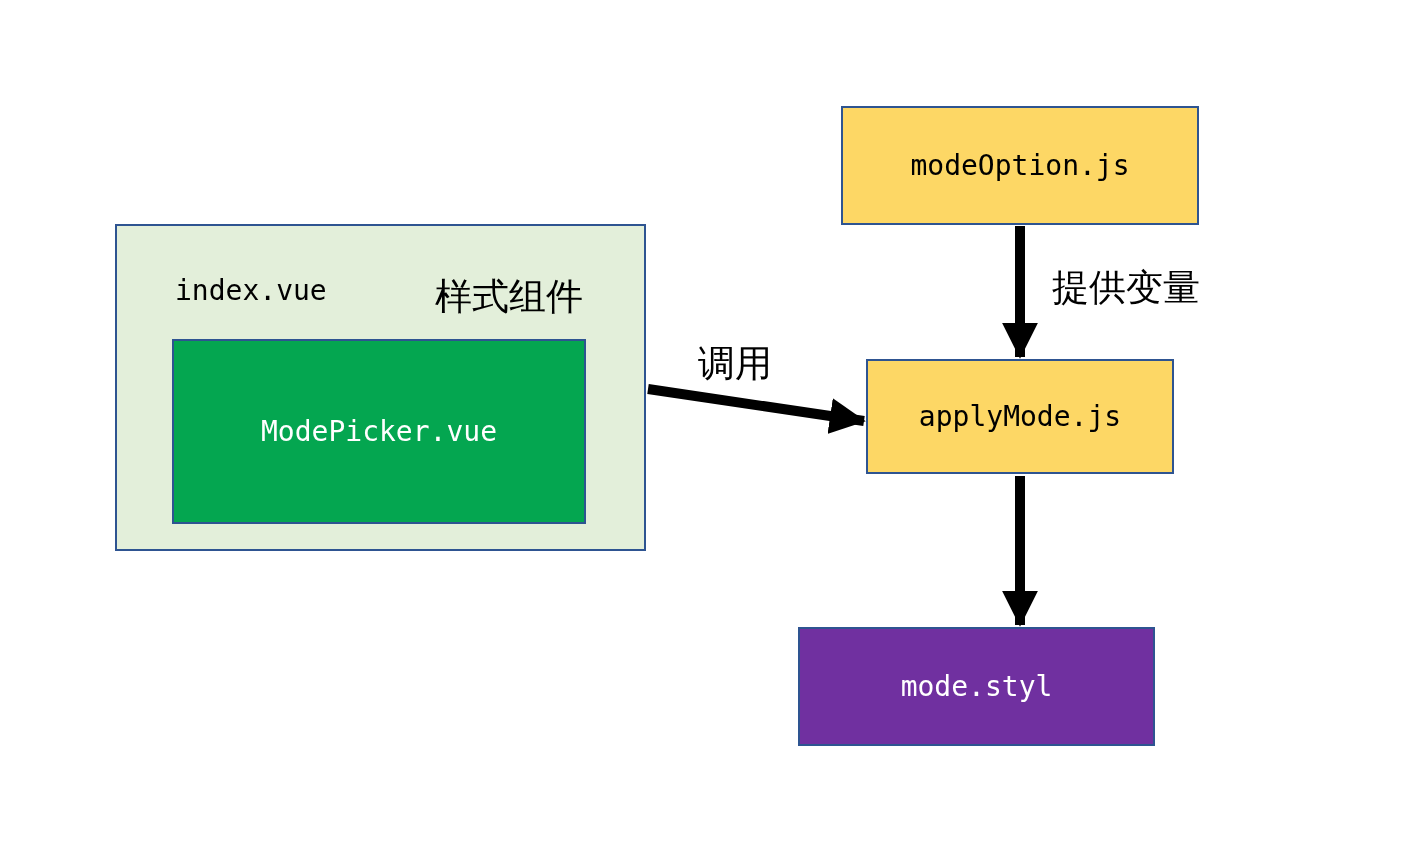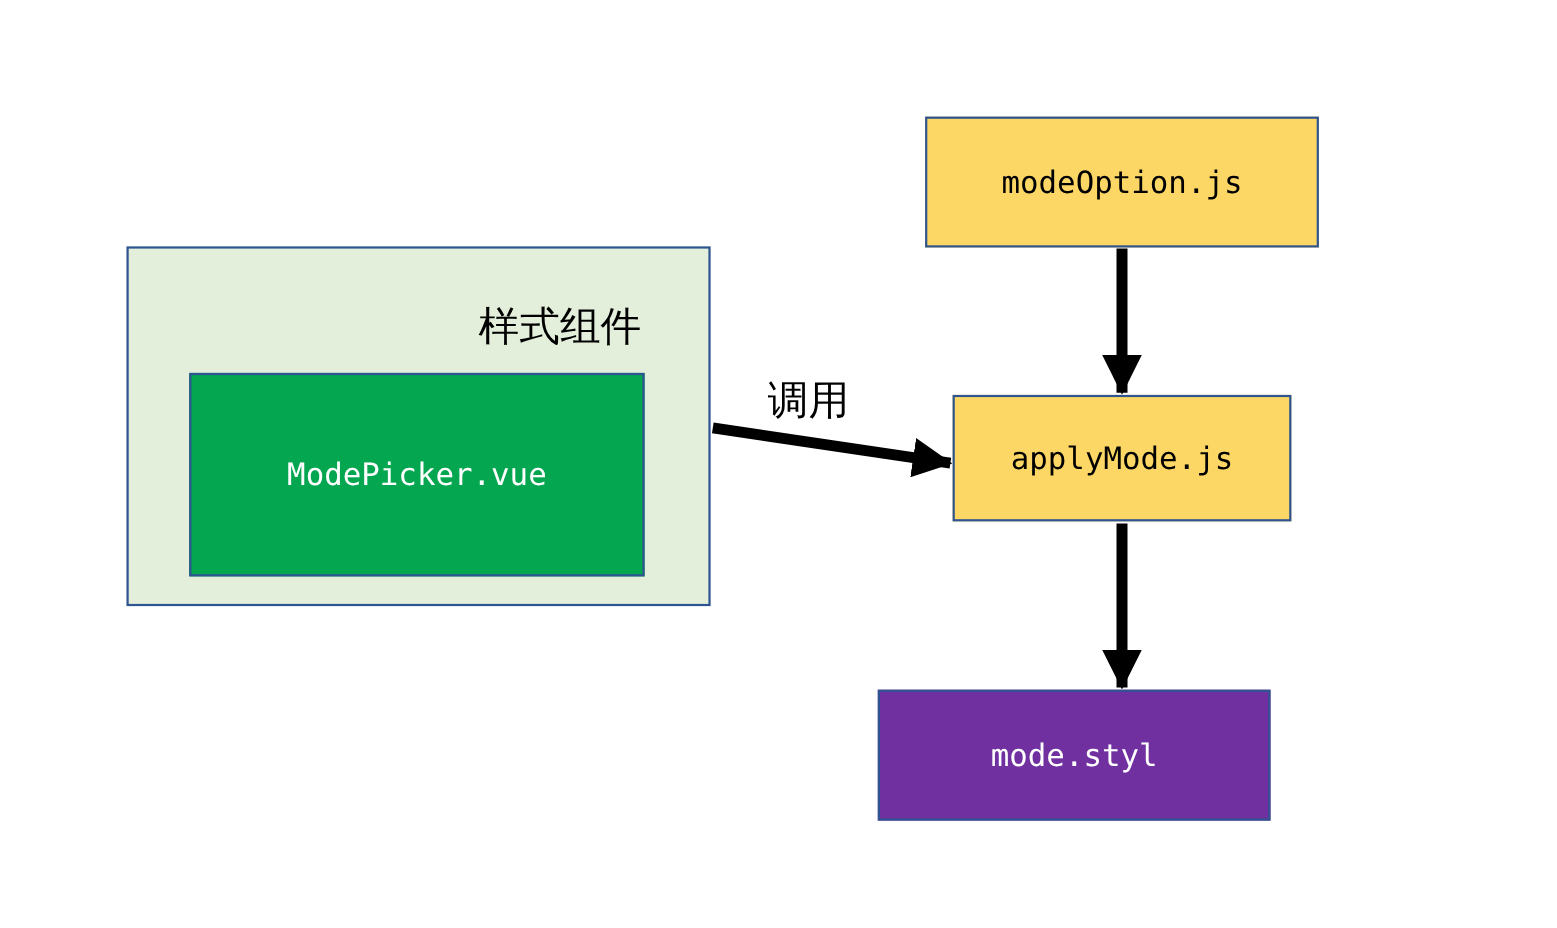--- a/index.html
+++ b/index.html
@@ -94,29 +94,31 @@
     <line x1="1020" y1="226" x2="1020" y2="357" marker-end="url(#ah)"></line>
     <line x1="648" y1="389" x2="864" y2="421" marker-end="url(#ah)"></line>
     <line x1="1020" y1="476" x2="1020" y2="625" marker-end="url(#ah)"></line>
   </svg>
 
   <div class="node mode-option-node">
     <span class="mono">modeOption.js</span>
   </div>
 
   <div class="node container-node">
+    <span class="mono container-title">index.vue</span>
     <span class="cjk container-subtitle">样式组件</span>
     <div class="node green-node">
       <span class="mono">ModePicker.vue</span>
     </div>
   </div>
 
   <div class="node apply-mode-node">
     <span class="mono">applyMode.js</span>
   </div>
 
   <div class="node mode-styl-node">
     <span class="mono">mode.styl</span>
   </div>
 
+  <span class="cjk edge-label label-provide">提供变量</span>
   <span class="cjk edge-label label-call">调用</span>
 
 </div>
 
 </body></html>

